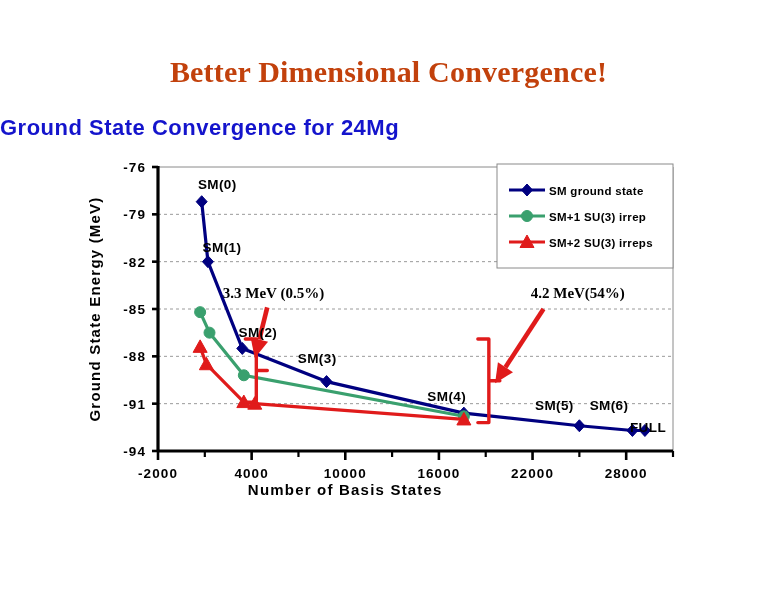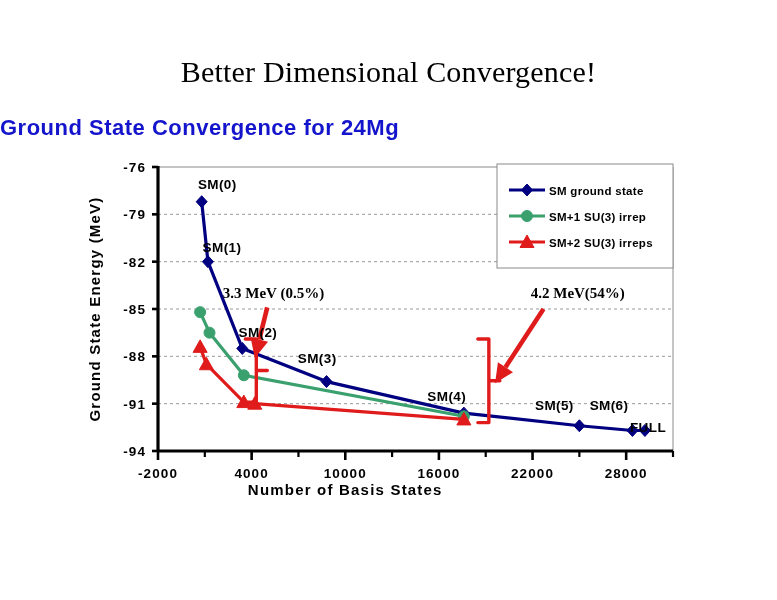--- a/index.html
+++ b/index.html
@@ -4,22 +4,22 @@
 <style>
   html,body{margin:0;padding:0;}
   body{
     width:777px;height:600px;background:#ffffff;overflow:hidden;
     font-family:"Liberation Sans",sans-serif;position:relative;
   }
   #root{position:absolute;inset:0;}
 
   .title{
     position:absolute;left:0;right:0;top:55px;text-align:center;
-    font-family:"Liberation Serif",serif;font-weight:normal;font-size:30px;
-    color:#000000;letter-spacing:0.2px;
+    font-family:"Liberation Serif",serif;font-weight:bold;font-size:30px;
+    color:#c2410c;letter-spacing:0.2px;
   }
   .subtitle{
     position:absolute;left:0;right:0;top:115px;text-align:left;
     font-family:"Liberation Sans",sans-serif;font-weight:bold;font-size:22px;
     color:#1414cc;letter-spacing:0.5px;
   }
 
   #chart-wrap{position:absolute;left:0;top:0;width:777px;height:600px;}
   svg#chart{display:block;}
 

